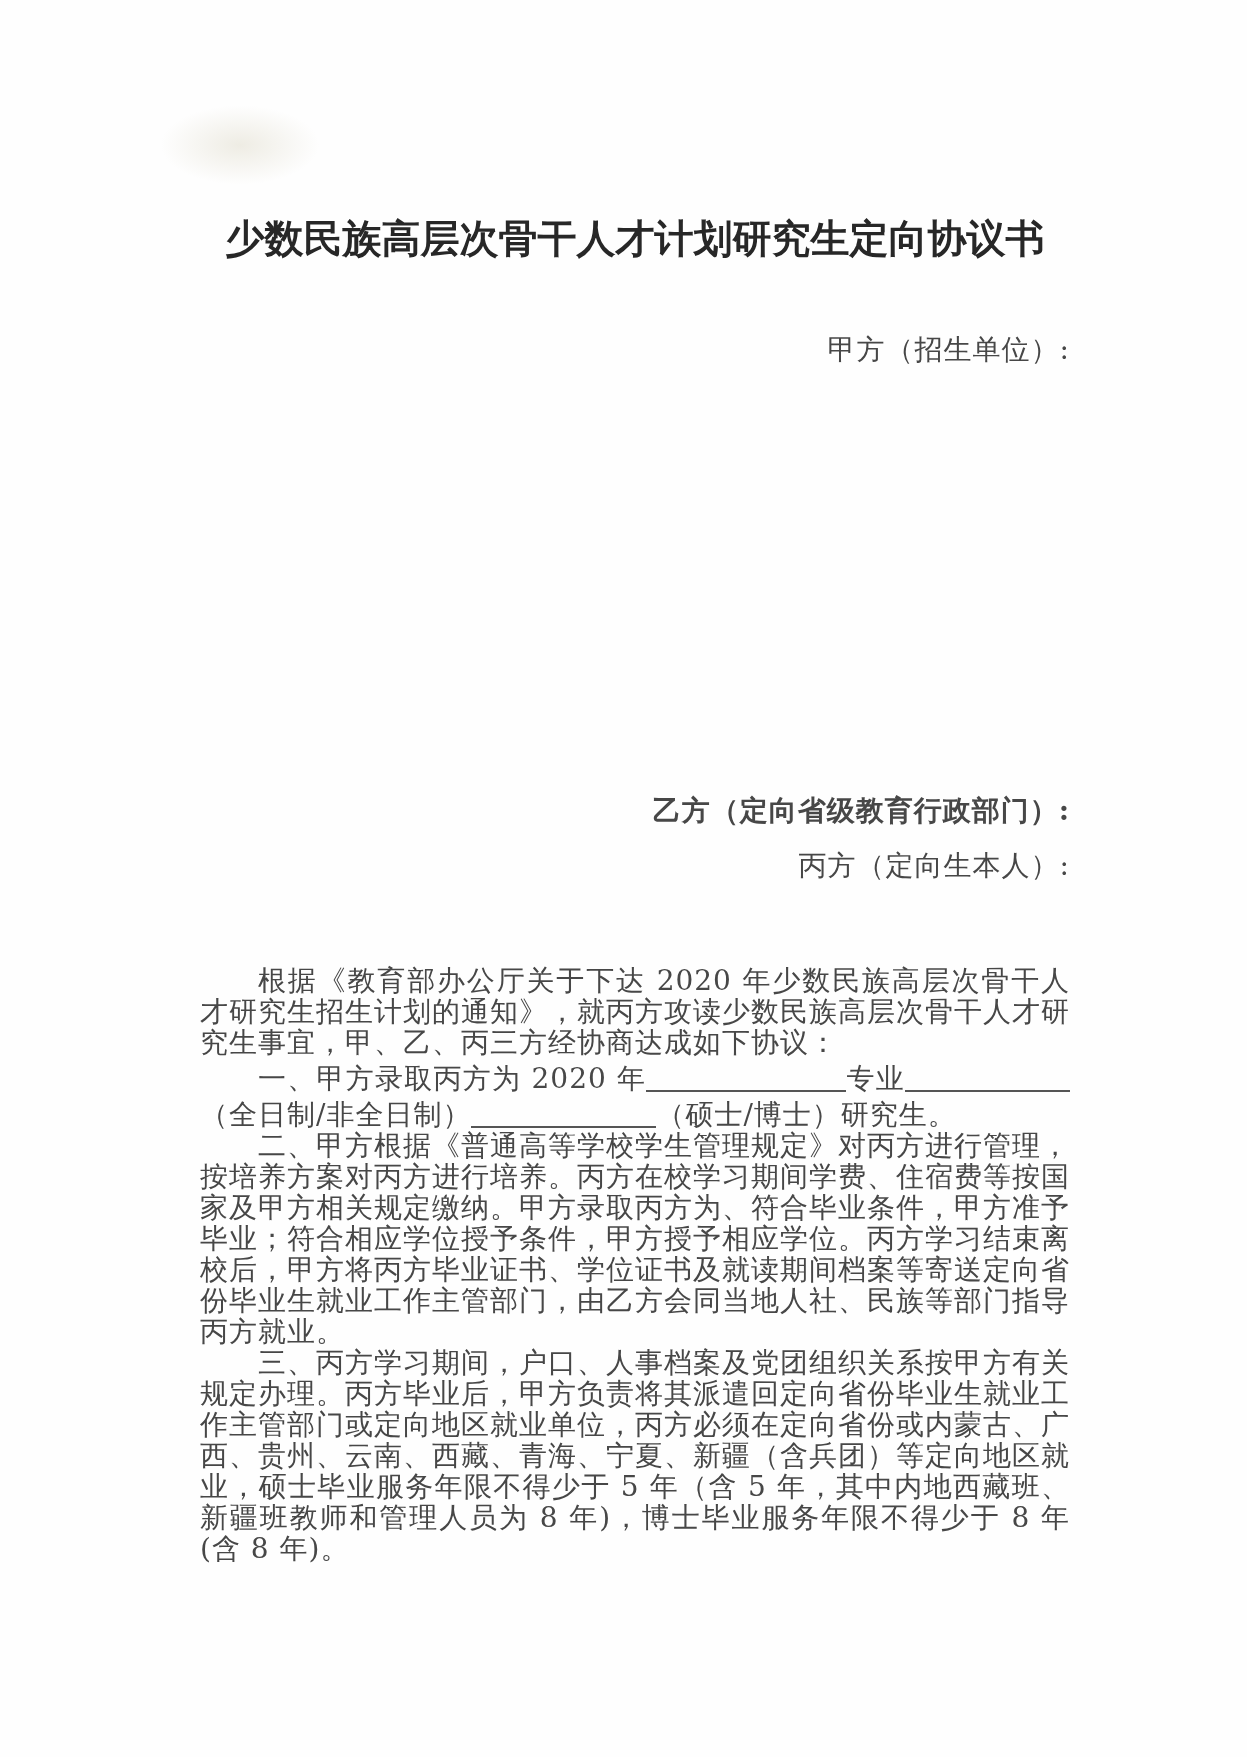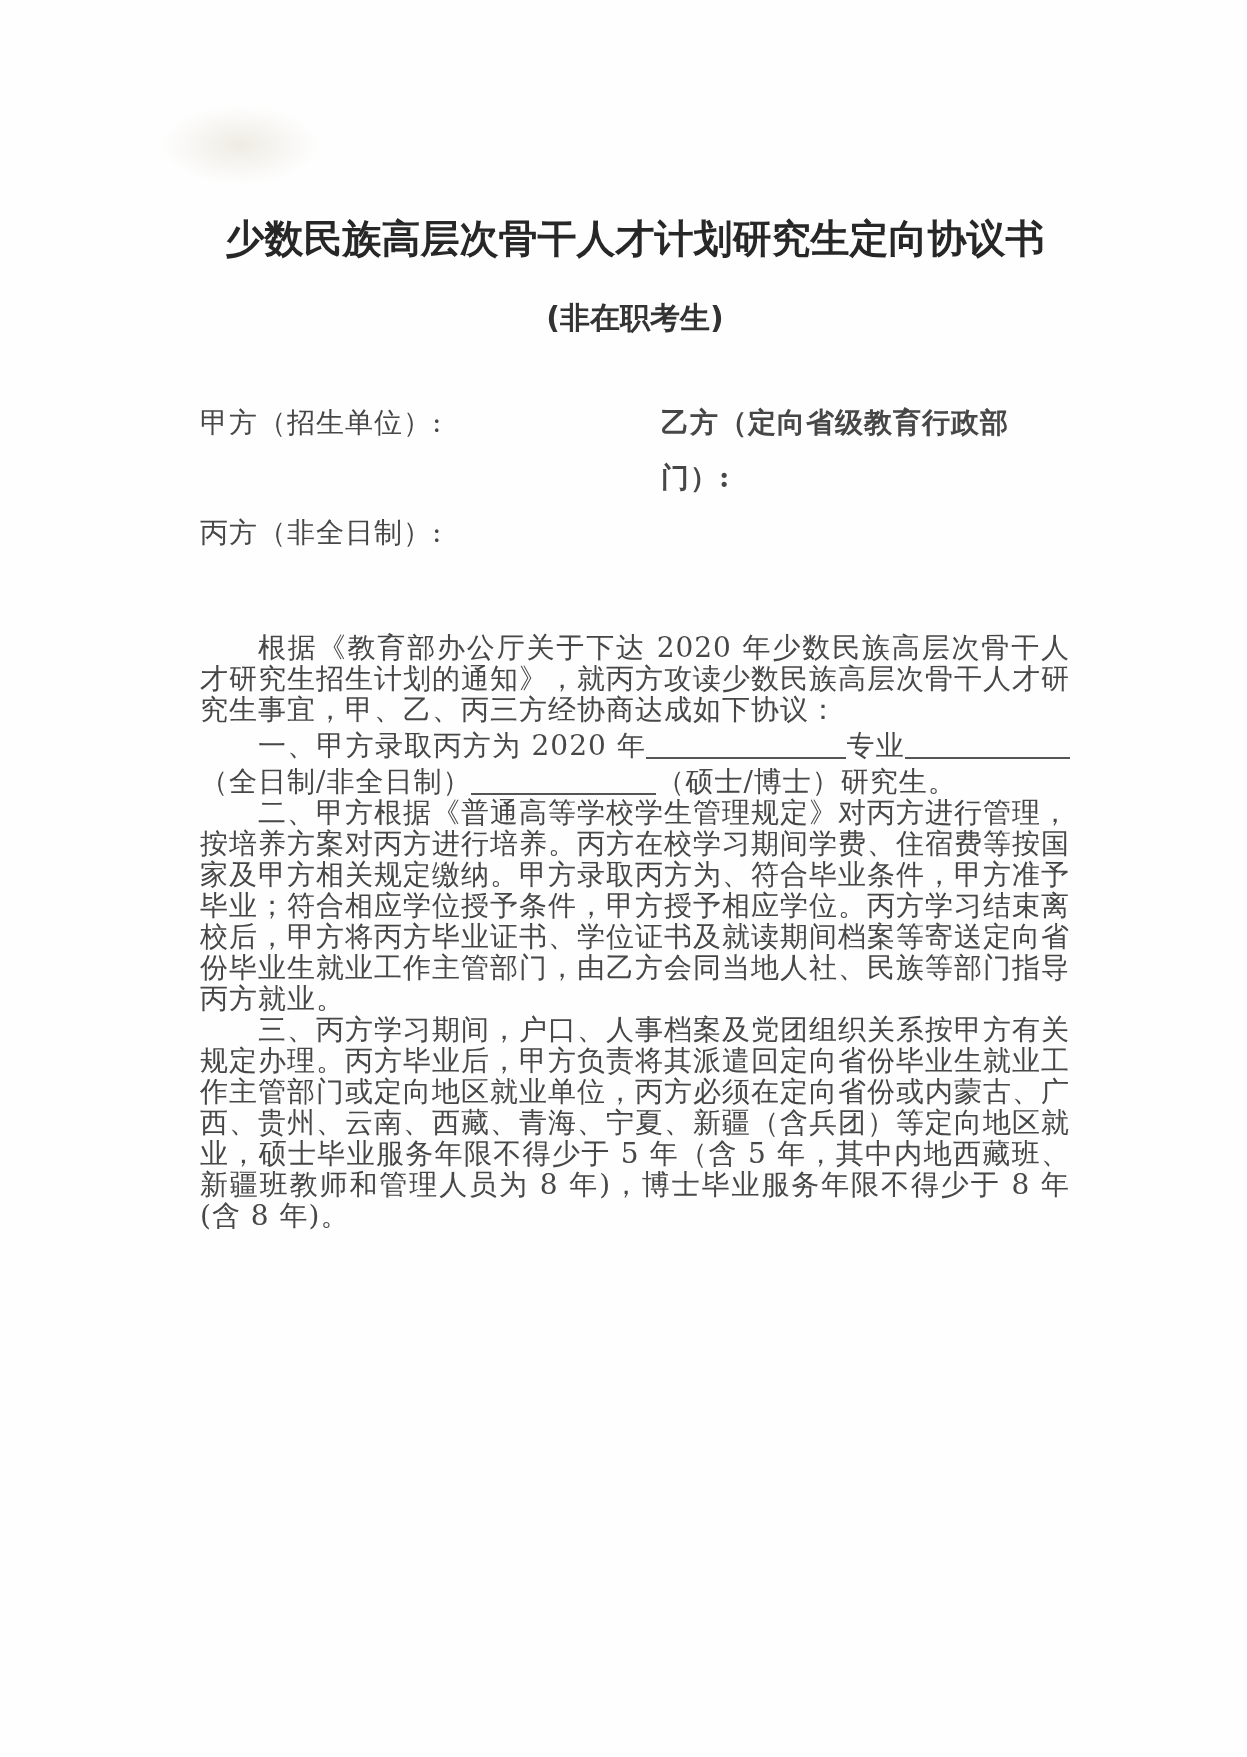--- a/index.html
+++ b/index.html
@@ -51,21 +51,22 @@
     color: #333333;
   }
   .parties {
     margin-top: 56px;
     font-size: 28px;
     letter-spacing: 1px;
     line-height: 55px;
   }
   .party-row {
     display: flex;
-    align-items: flex-start;
+    align-items: flex-end;
+    flex-direction: column;
   }
   .party-a {
     flex: 0 0 461px;
   }
   .party-b {
     flex: 1 1 auto;
     font-weight: bold;
   }
   .doc-body {
     margin-top: 72px;
@@ -93,29 +94,28 @@
 </head>
 <body>
 
 <div class="page">
   <div class="smudge"></div>
 
   <div class="content">
 
     <h1 class="doc-title">少数民族高层次骨干人才计划研究生定向协议书</h1>
 
-    <h2 class="doc-subtitle">(非在职考生)</h2>
 
     <div class="parties">
       <div class="party-row">
         <span class="party-a">甲方（招生单位）:</span>
         <span class="party-b">乙方（定向省级教育行政部门）:</span>
       </div>
       <div class="party-row">
-        <span class="party-c">丙方（非全日制）:</span>
+        <span class="party-c">丙方（定向生本人）:</span>
       </div>
     </div>
 
     <div class="doc-body">
 
       <p>根据《教育部办公厅关于下达 2020 年少数民族高层次骨干人才研究生招生计划的通知》，就丙方攻读少数民族高层次骨干人才研究生事宜，甲、乙、丙三方经协商达成如下协议：</p>
 
       <p><span>一、甲方录取丙方为 2020 年</span><span class="blank blank-year"></span><span>专业</span><span class="blank blank-major"></span><span>（全日制/非全日制）</span><span class="blank blank-mode"></span><span>（硕士/博士）研究生。</span></p>
 
       <p>二、甲方根据《普通高等学校学生管理规定》对丙方进行管理，按培养方案对丙方进行培养。丙方在校学习期间学费、住宿费等按国家及甲方相关规定缴纳。甲方录取丙方为、符合毕业条件，甲方准予毕业；符合相应学位授予条件，甲方授予相应学位。丙方学习结束离校后，甲方将丙方毕业证书、学位证书及就读期间档案等寄送定向省份毕业生就业工作主管部门，由乙方会同当地人社、民族等部门指导丙方就业。</p>

